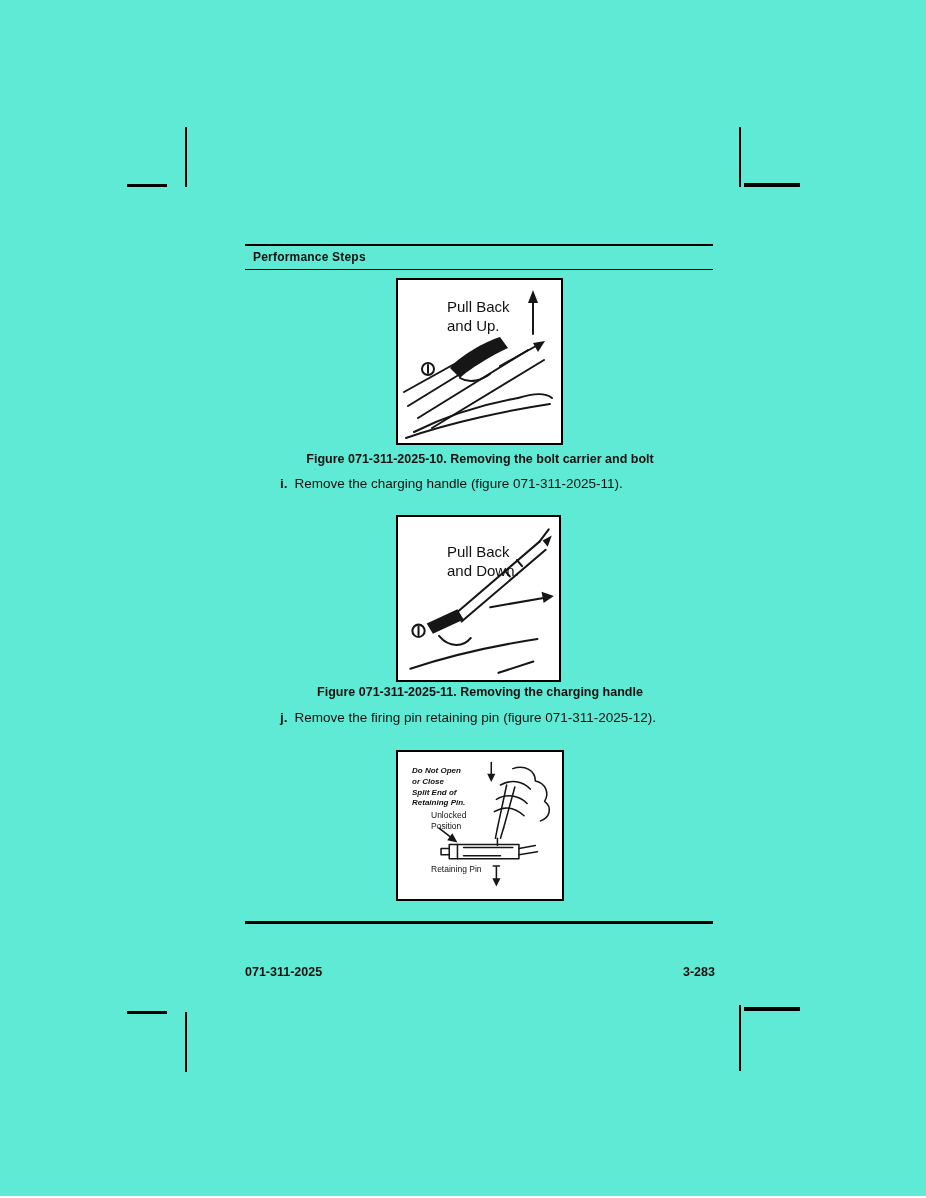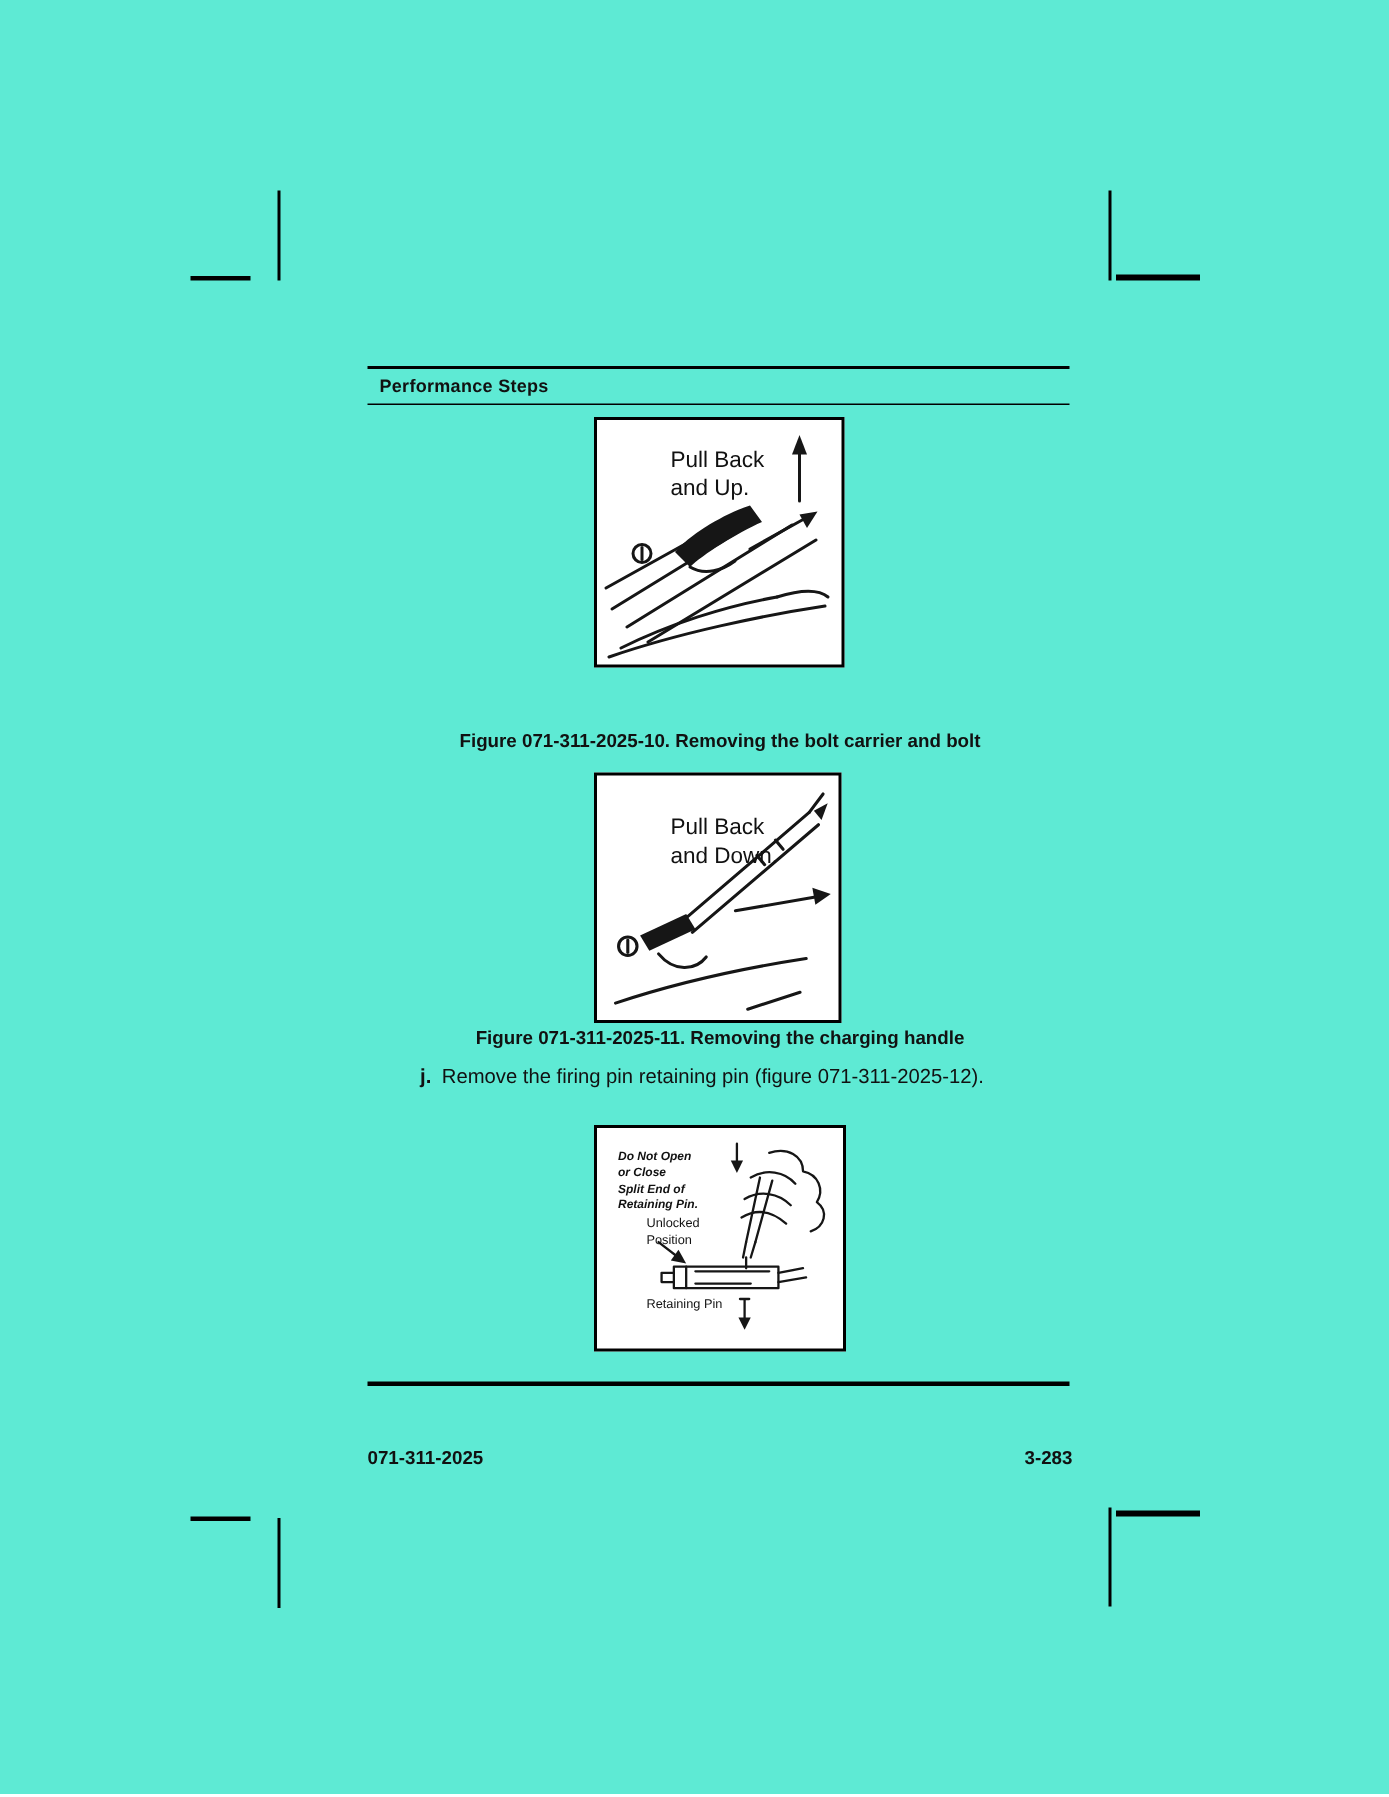--- a/index.html
+++ b/index.html
@@ -107,22 +107,25 @@
       <circle cx="30" cy="89" r="6"></circle>
       <path d="M30,85 L30,93"></path>
       <path d="M62,98 C72,104 84,100 92,94"></path>
       <path d="M16,152 C48,136 86,124 120,118"></path>
       <path d="M8,158 C54,142 112,130 152,124"></path>
       <path d="M120,118 C136,113 148,113 154,118"></path>
     </svg>
     <span class="fig-label" style="left:16px; top:18px;">Pull Back
 and Up.</span>
   </div>
-  <div class="caption" style="top:452px;margin-top:35px;">Figure 071-311-2025-10. Removing the bolt carrier and bolt</div>
+  <div class="caption" style="top:452px;">Figure 071-311-2025-10. Removing the bolt carrier and bolt</div>
 
+  <div class="step" style="top:476px;">
+    <span class="step-letter">i.</span><span>Remove the charging handle (figure 071-311-2025-11).</span>
+  </div>
 
   <div class="figure-box" style="left:396px; top:515px; width:161px; height:163px;">
     <svg class="art" viewBox="0 0 157 159">
       <path d="M138,24 L54,96"></path>
       <path d="M144,32 L62,102"></path>
       <path d="M138,24 L147,12"></path>
       <path d="M116,42 L121,48"></path>
       <path d="M104,52 L109,58"></path>
       <polygon points="150,18 141,23 146,29"></polygon>
       <line x1="90" y1="88" x2="142" y2="79"></line>

